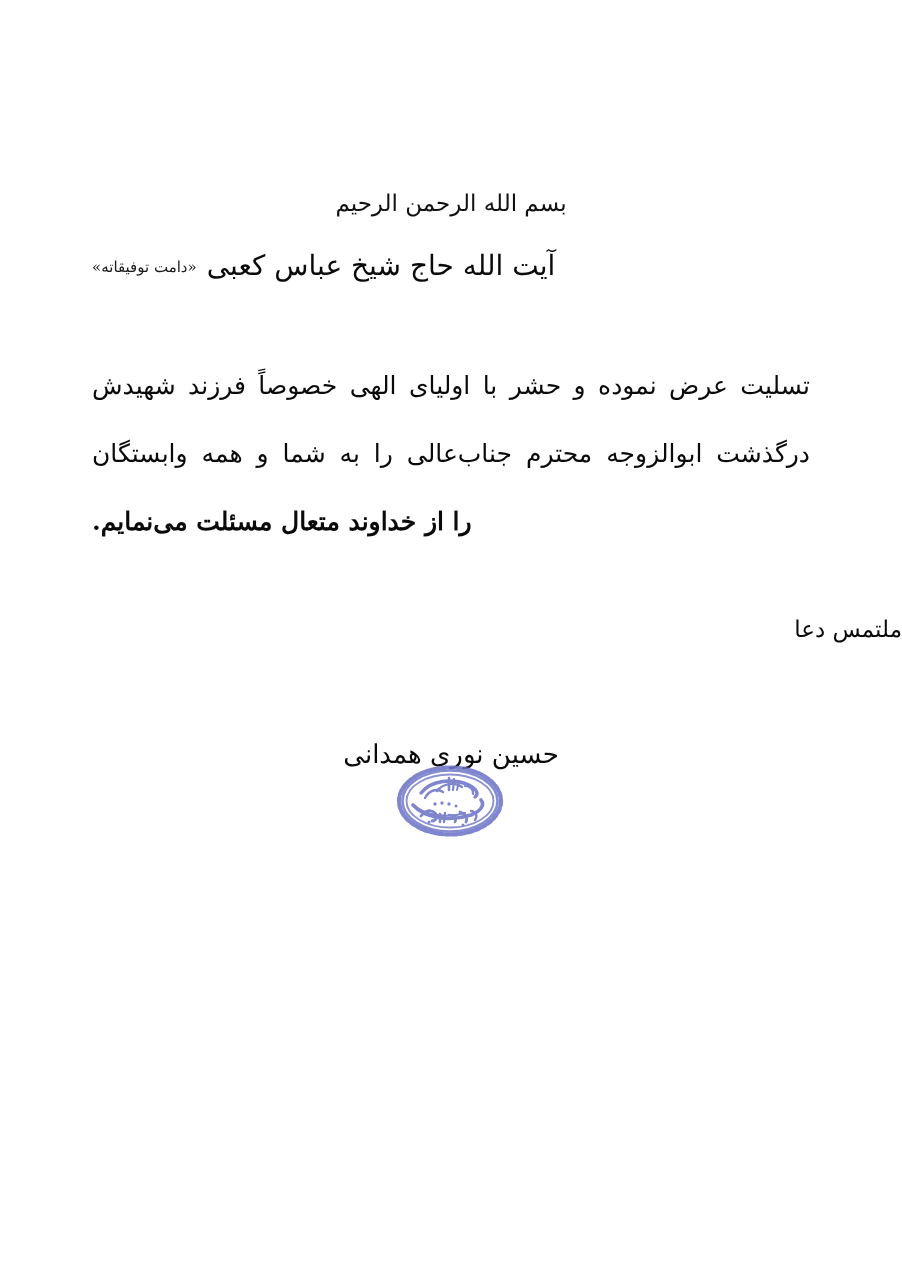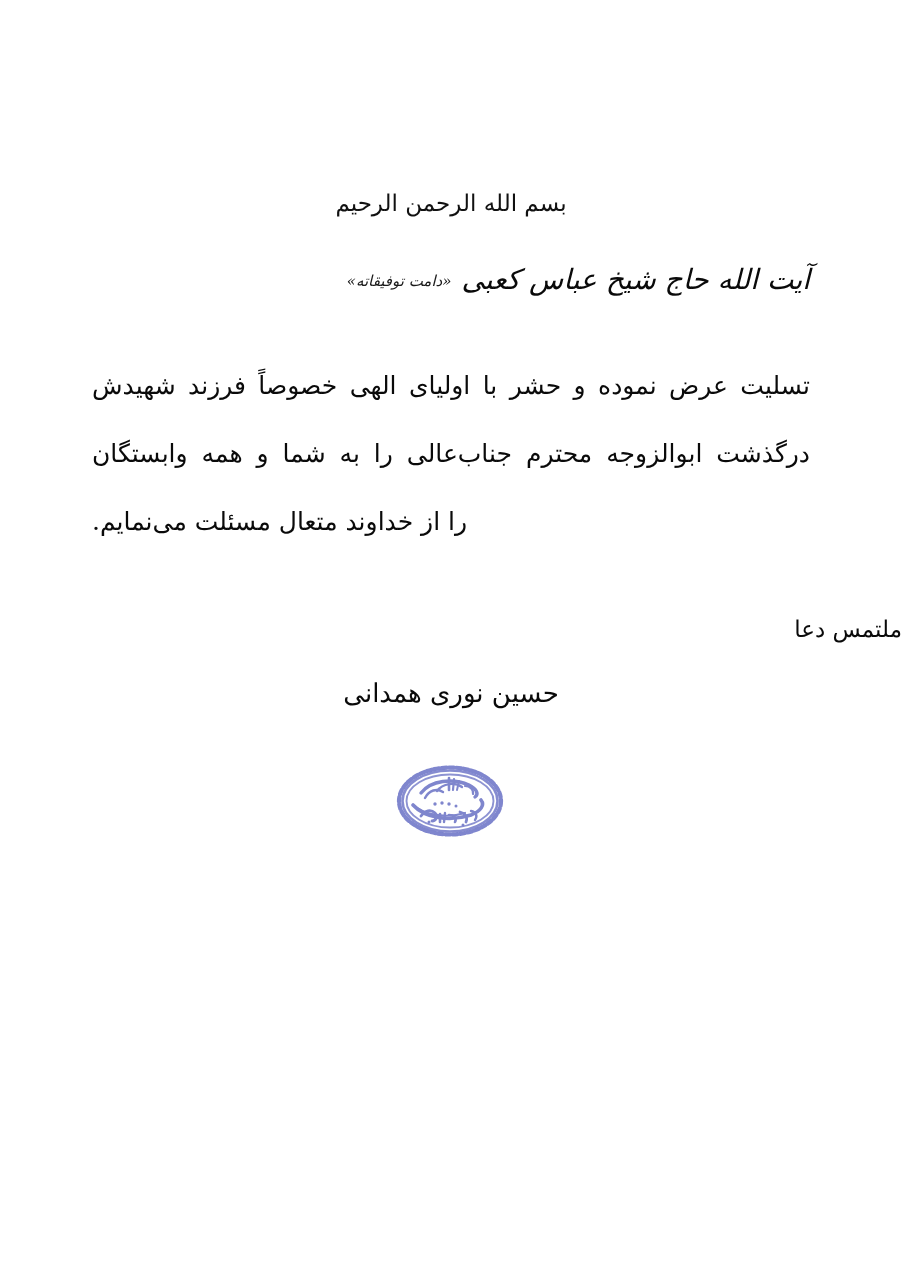--- a/index.html
+++ b/index.html
@@ -30,26 +30,25 @@
     text-align: center;
     font-size: 23px;
     line-height: 1.35;
     letter-spacing: 0.2px;
     color: #111111;
   }
 
   
   .addressee {
     position: absolute;
-    top: 258px;
+    top: 244px;
     right: 92px;
     left: 92px;
-    text-align: right;
+    text-align: left;
     white-space: nowrap;
-    font-style: italic;
   }
   .addressee-inner {
     display: inline-block;
     direction: rtl;
   }
   .addressee-name {
     font-size: 28px;
     line-height: 1.3;
     color: #0a0a0a;
     vertical-align: baseline;
@@ -76,34 +75,35 @@
     line-height: 68px;
     color: #0a0a0a;
     white-space: nowrap;
     text-align: justify;
     text-align-last: justify;
     display: block;
   }
   .body-line.last {
     text-align-last: left;
     text-align: right;
+    font-weight: bold;
   }
 
   
   .sig-salutation {
     position: absolute;
     top: 612px;
     left: 0;
     right: 0;
     font-size: 23px;
     color: #0a0a0a;
   }
   .sig-name {
     position: absolute;
-    top: 674px;
+    top: 735px;
     left: 0;
     right: 0;
     text-align: center;
     font-size: 26px;
     color: #0a0a0a;
   }
 
   
   .seal-wrap {
     position: absolute;

